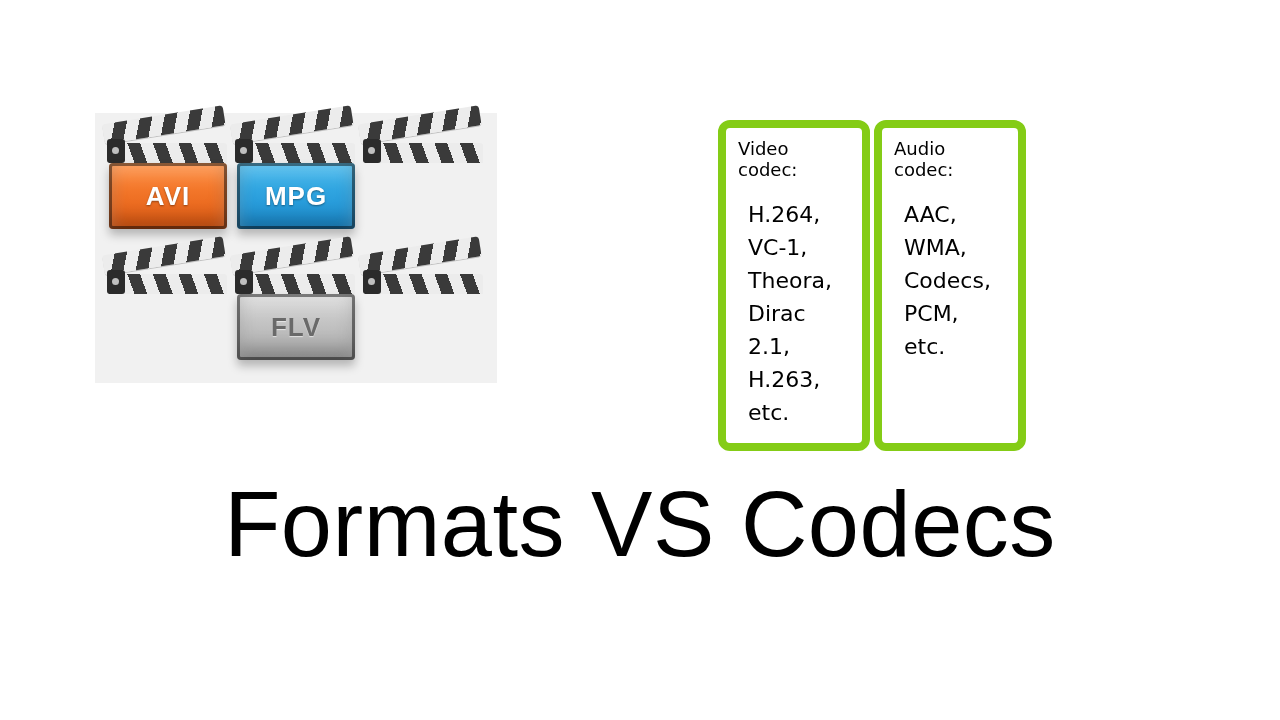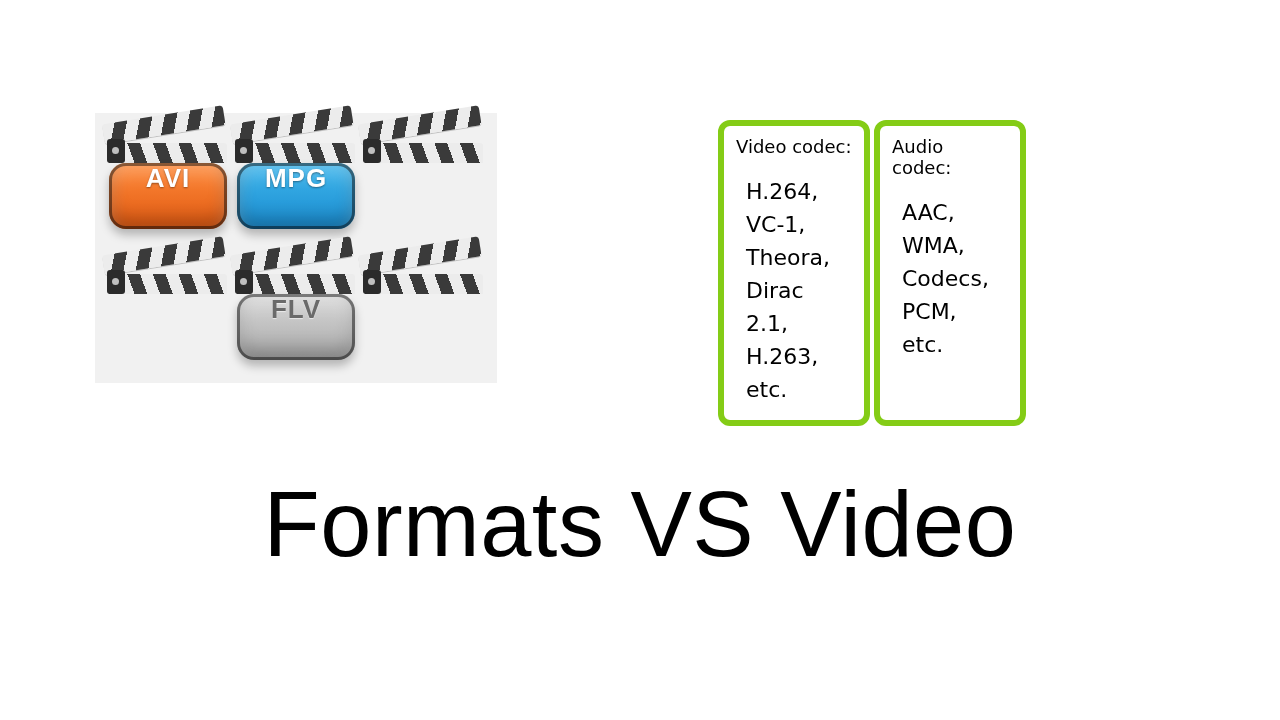--- a/index.html
+++ b/index.html
@@ -85,22 +85,23 @@
     border-radius: 50%;
   }
 
   
   .clapper .board {
     position: absolute;
     left: 0;
     top: 30px;
     width: 118px;
     height: 66px;
-    border-radius: 17px;
+    border-radius: 4px;
     display: flex;
+    align-items: center;
     justify-content: center;
     box-shadow:
       inset 0 0 0 3px rgba(0,0,0,0.45),
       inset 0 10px 18px rgba(255,255,255,0.25),
       inset 0 -10px 18px rgba(0,0,0,0.25),
       0 6px 10px rgba(0,0,0,0.25);
   }
   .clapper .board span {
     color: #ffffff;
     font-weight: 700;
@@ -119,21 +120,21 @@
 
   
   .codecs-panel {
     position: absolute;
     left: 718px;
     top: 120px;
     display: flex;
     gap: 4px;
   }
   .codec-box {
-    border: 6px solid #84cc16;
+    border: 8px solid #84cc16;
     border-radius: 12px;
     width: 152px;
     min-height: 230px;
     padding: 10px 12px 14px 12px;
     font-family: "DejaVu Sans", Verdana, sans-serif;
   }
   .codec-box .title {
     font-size: 18px;
     margin-bottom: 18px;
   }
@@ -215,13 +216,13 @@
   <div class="codec-box">
     <div class="title">Audio codec:</div>
     <div class="list">AAC,
 WMA,
 Codecs,
 PCM,
 etc.</div>
   </div>
 </div>
 
-<div class="headline">Formats VS Video</div>
+<div class="headline">Formats VS Codecs</div>
 
 </body></html>

